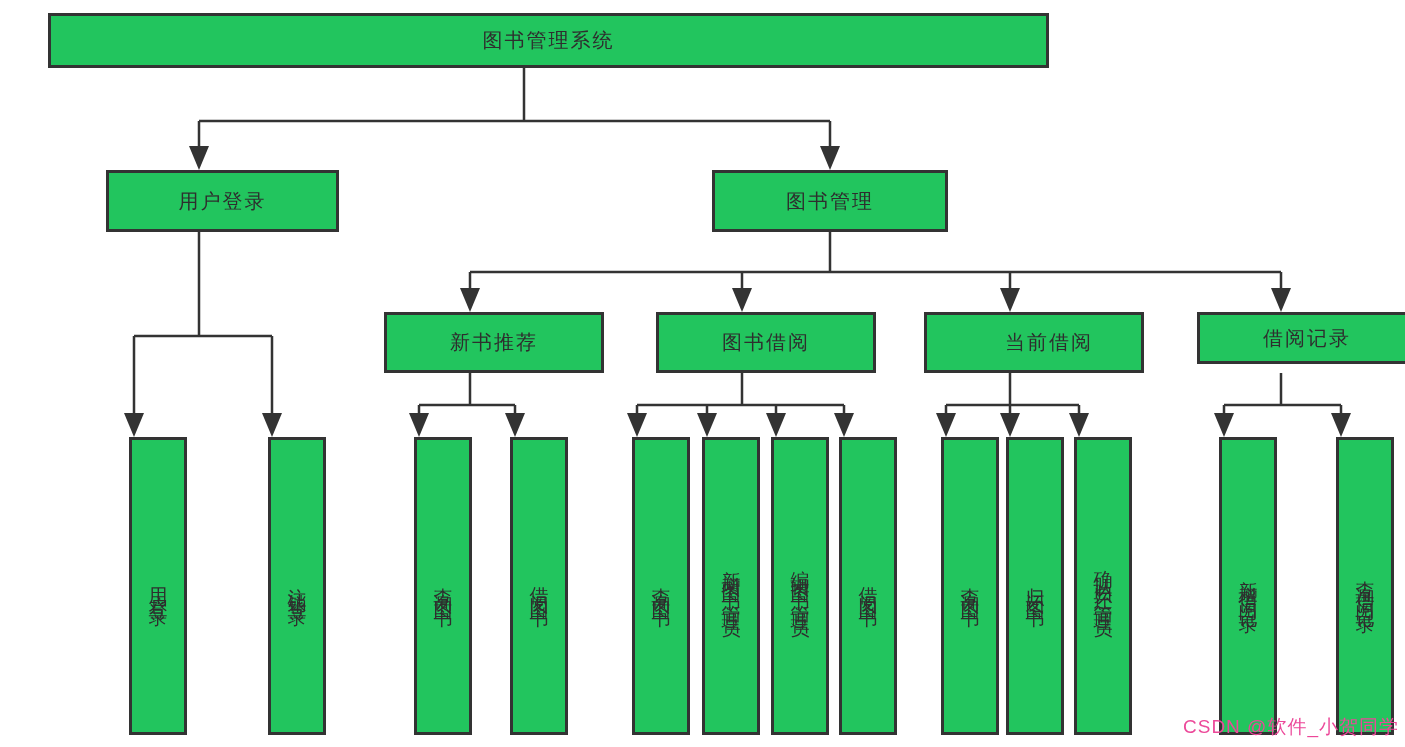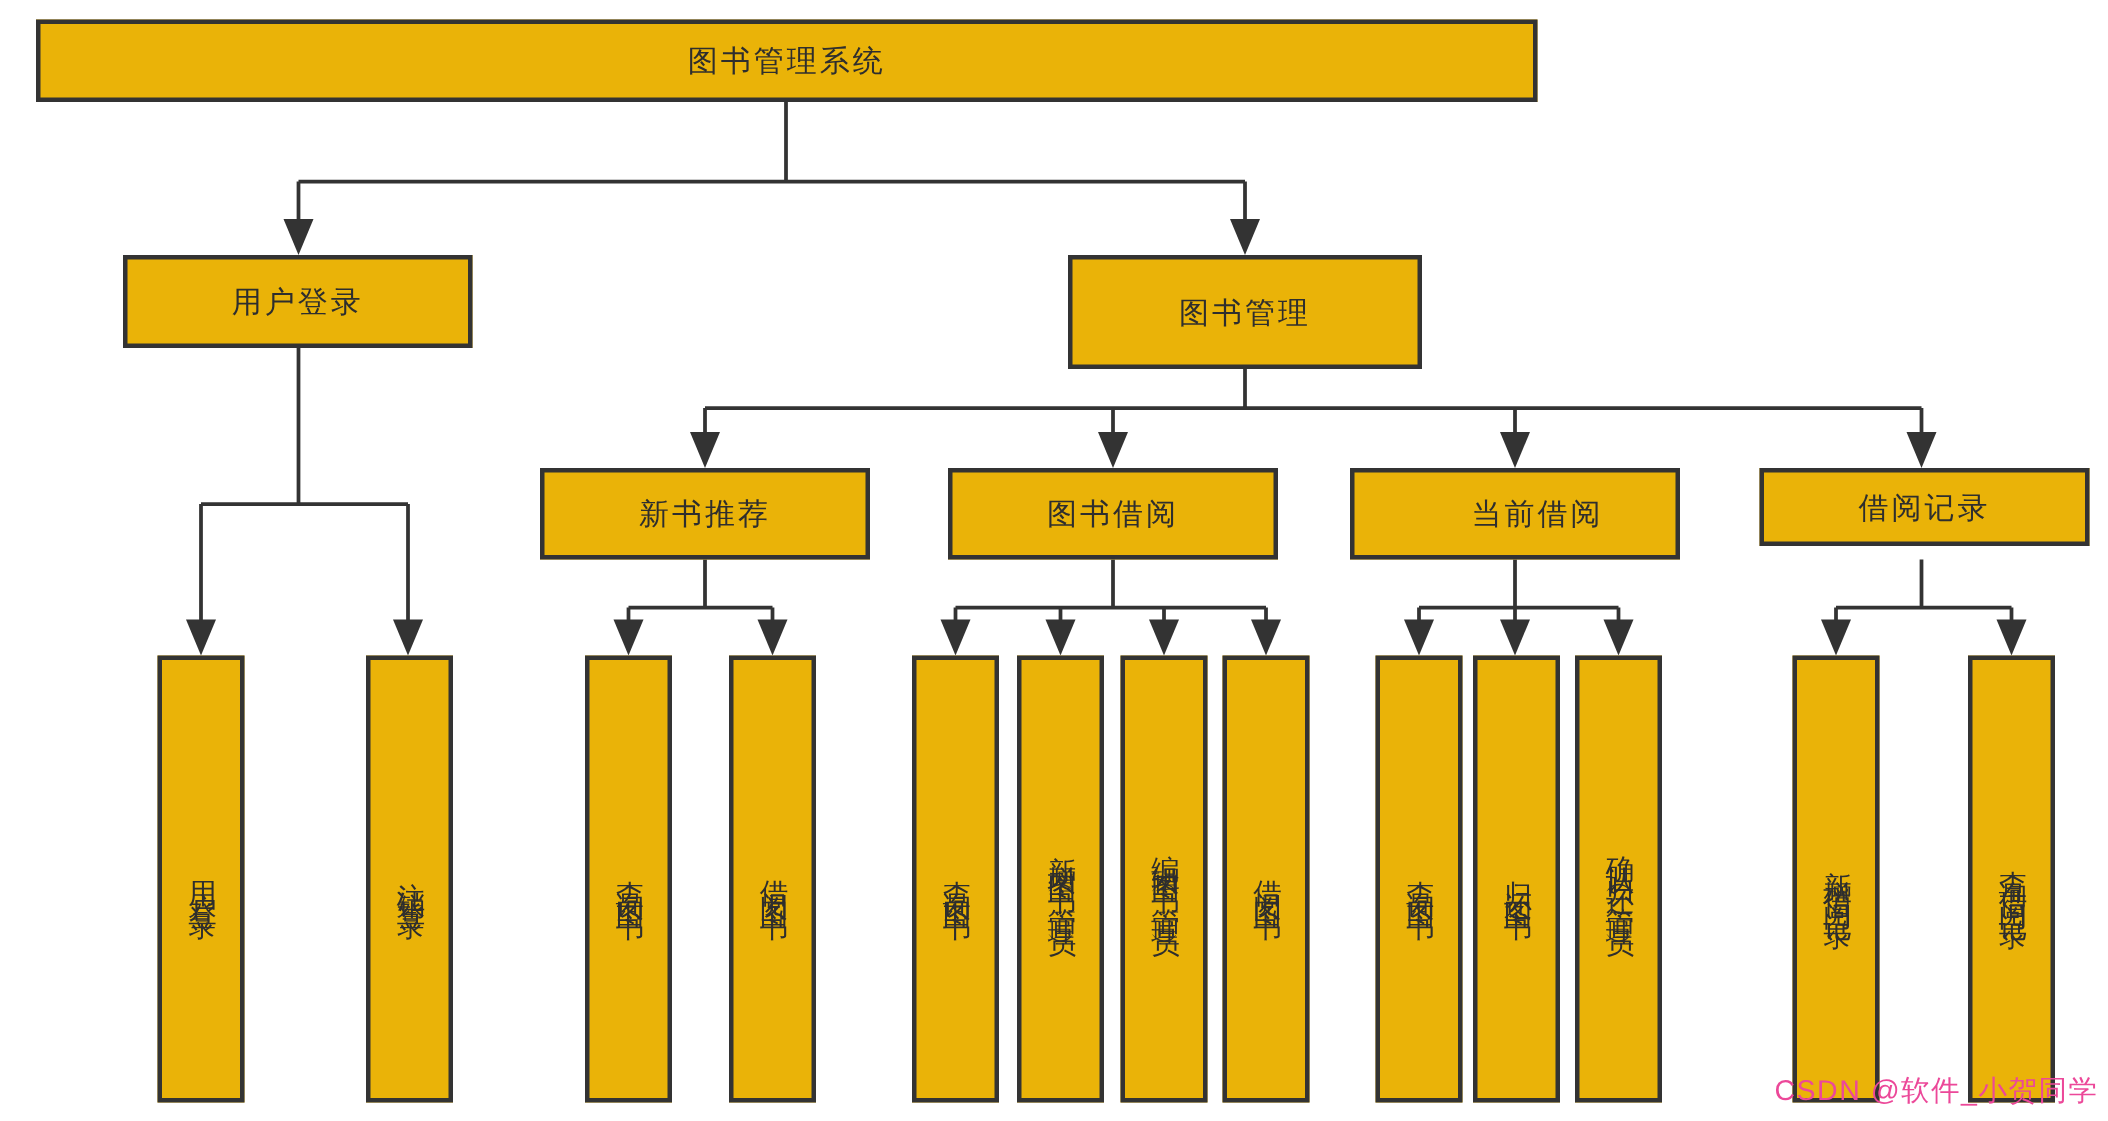--- a/index.html
+++ b/index.html
@@ -2,23 +2,23 @@
 <html><head>
 <meta charset="utf-8">
 <style>
   html,body{margin:0;padding:0;background:#ffffff;}
   .canvas{
     position:relative;width:1405px;height:747px;background:#ffffff;
     font-family:"Liberation Sans","DejaVu Sans",sans-serif;overflow:hidden;
   }
   .connectors{position:absolute;left:0;top:0;}
   .node{
-    position:absolute;box-sizing:border-box;border:3px solid #333333;background:#eab308;
+    position:absolute;box-sizing:border-box;border:3px solid #333333;background:#22c55e;
     display:flex;align-items:center;justify-content:center;
-    color:#2e2e2e;font-size:20px;letter-spacing:2px;text-align:center;z-index:2;
+    color:#2e2e2e;font-size:20px;letter-spacing:2px;text-align:center;z-index:2;margin-left:24px;
   }
   .leaf{
     writing-mode:vertical-lr;text-orientation:mixed;
     font-size:19px;letter-spacing:7px;padding:6px 0;
   }
   .watermark{
     position:absolute;left:1183px;top:714px;z-index:5;
     font-size:19px;color:#ec4899;white-space:nowrap;letter-spacing:1px;
   }
 </style>
@@ -63,21 +63,21 @@
       <polygon points="1000,413 1020,413 1010,437"></polygon>
       <polygon points="1069,413 1089,413 1079,437"></polygon>
       <polygon points="1214,413 1234,413 1224,437"></polygon>
       <polygon points="1331,413 1351,413 1341,437"></polygon>
     </g>
   </svg>
 
   <div class="node" style="left:24px;top:13px;width:1001px;height:55px;">图书管理系统</div>
 
   <div class="node" style="left:82px;top:170px;width:233px;height:62px;">用户登录</div>
-  <div class="node" style="left:712px;top:170px;width:236px;height:76px;">图书管理</div>
+  <div class="node" style="left:688px;top:170px;width:236px;height:62px;">图书管理</div>
 
   <div class="node" style="left:632px;top:312px;width:220px;height:61px;">图书借阅</div>
   <div class="node" style="left:360px;top:312px;width:220px;height:61px;">新书推荐</div>
   <div class="node" style="left:900px;top:312px;width:220px;height:61px;padding-left:30px;">当前借阅</div>
   <div class="node" style="left:1173px;top:312px;width:220px;height:52px;">借阅记录</div>
 
   <div class="node leaf" style="left:105px;top:437px;width:58px;height:298px;">用户登录</div>
   <div class="node leaf" style="left:244px;top:437px;width:58px;height:298px;">注销登录</div>
 
   <div class="node leaf" style="left:390px;top:437px;width:58px;height:298px;">查询图书</div>

